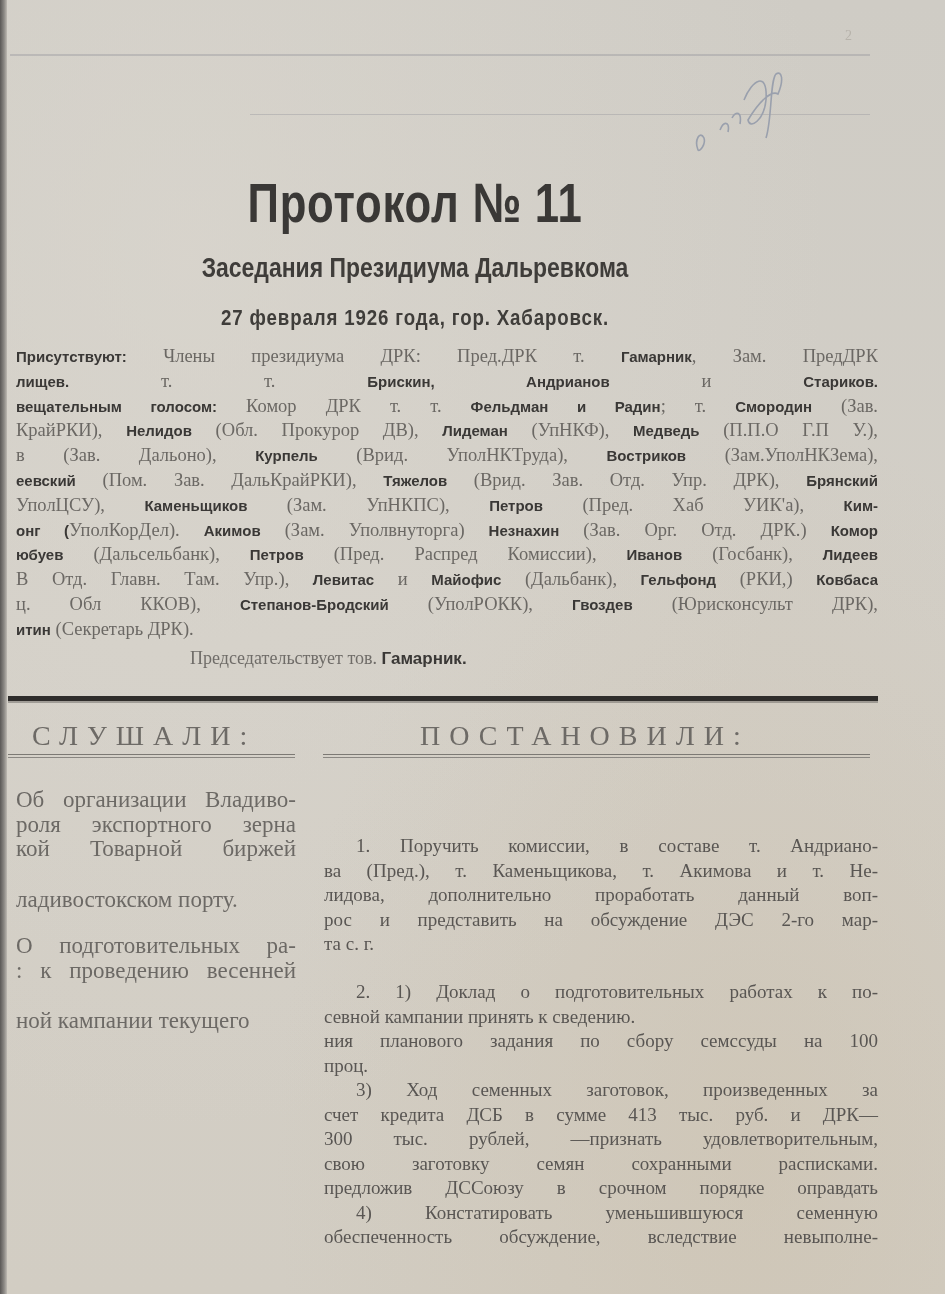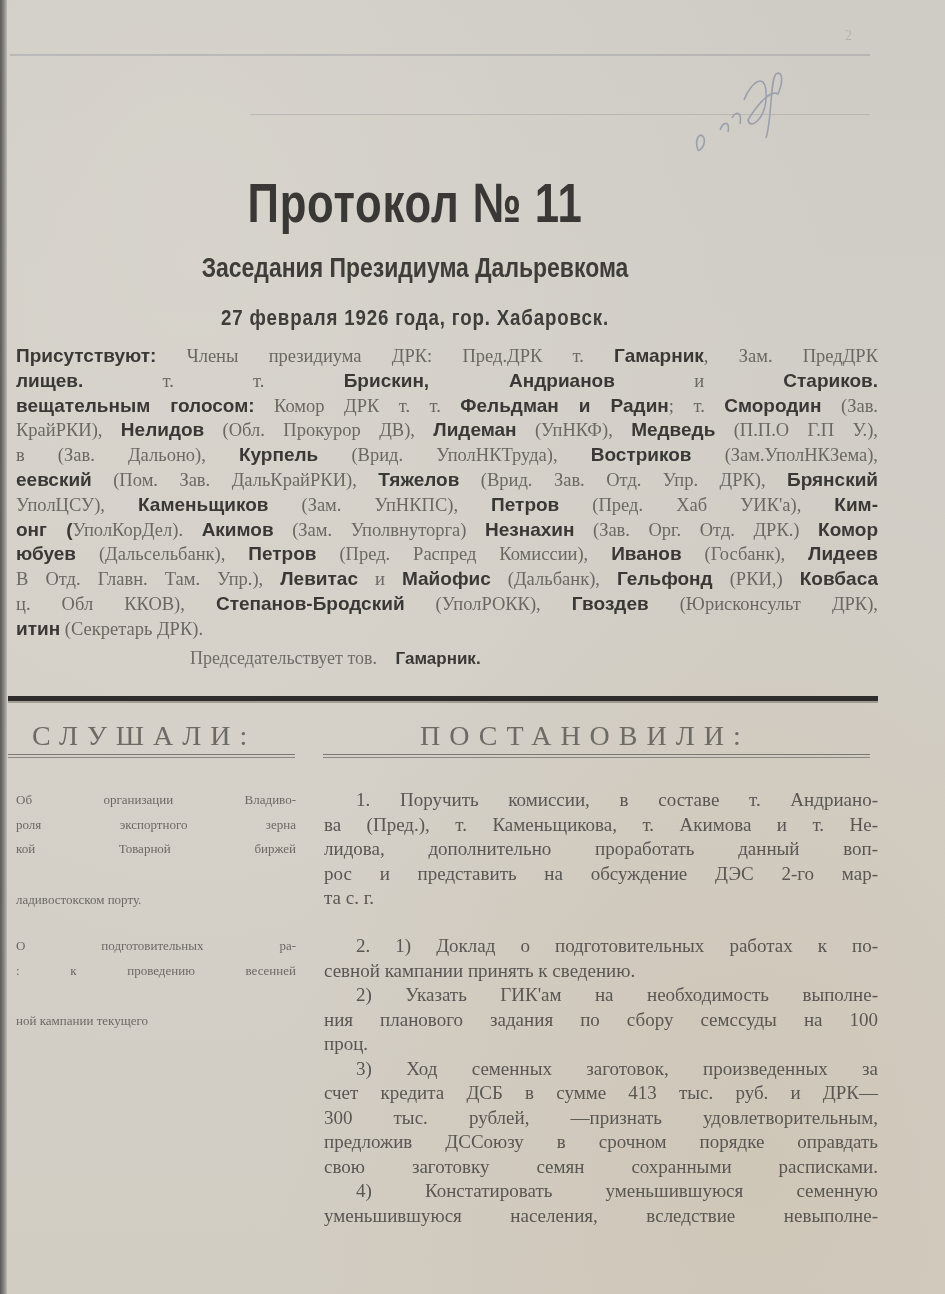--- a/index.html
+++ b/index.html
@@ -59,55 +59,55 @@
     .attendance {
       position: absolute; left: 16px; top: 344px; width: 862px;
       font-size: 18.5px; line-height: 24.8px; color: #6b6864;
     }
     .attendance .line {
       white-space: nowrap; overflow: hidden; height: 24.8px;
       text-align: justify; text-align-last: justify;
     }
     .attendance b {
       font-family: "Liberation Sans", "DejaVu Sans", sans-serif;
-      font-weight: bold; color: #3a3836; font-size: 19px;
+      font-weight: bold; color: #3a3836; font-size: 15px;
     }
     .chair {
       position: absolute; left: 190px; top: 648px;
       font-size: 18px; color: #6f6c68;
     }
     .chair b {
       font-family: "Liberation Sans", "DejaVu Sans", sans-serif;
-      font-weight: bold; color: #3a3836; font-size: 17px; margin-left: 14px;
+      font-weight: bold; color: #3a3836; font-size: 17px;
     }
     .rule-thick {
       position: absolute; left: 8px; top: 696px; width: 870px; height: 5px;
       background: #2f2d2b;
       box-shadow: 0 2px 0 rgba(80,78,75,0.4);
     }
     .col-head {
       position: absolute; top: 720px;
       font-size: 28px; color: #6d6a66; letter-spacing: 9px;
     }
     .col-head-left { left: 32px; }
     .col-head-right { left: 420px; }
     .rule-double {
       position: absolute; height: 1px; background: #7c7974;
       box-shadow: 0 3px 0 #8a8782;
     }
     .rule-left { left: 8px; top: 754px; width: 287px; }
     .rule-right { left: 323px; top: 754px; width: 547px; }
     .heard {
       position: absolute; left: 16px; width: 280px;
-      font-size: 13px; line-height: 24.5px; color: #6c6965;
+      font-size: 23px; line-height: 24.5px; color: #6c6965;
     }
     .heard .line { white-space: nowrap; overflow: hidden; height: 24.5px; text-align: justify; text-align-last: justify; }
     .decided {
       position: absolute; left: 324px; width: 554px;
-      font-size: 19px; line-height: 24.5px; color: #595653;
+      font-size: 19px; line-height: 24.5px; color: #595653; margin-top: 46px;
     }
     .decided .line { white-space: nowrap; height: 24.5px; text-align: justify; text-align-last: justify; }
     .decided .line.last { text-align-last: left; }
     .decided .indent { padding-left: 32px; }
     .heard .line.last { text-align-last: left; margin-top: 26px; }
   </style>
 </head>
 <body>
 
 <div class="page">
@@ -169,24 +169,23 @@
     </div>
 
   <div class="heard" style="top:934px;" id="heard-1">
       <div class="line">О подготовительных ра-</div>
       <div class="line">: к проведению весенней</div>
       <div class="line last">ной кампании текущего</div>
     </div>
   <div class="decided" style="top:934px;" id="decided-1">
       <div class="line indent">2. 1) Доклад о подготовительных работах к по-</div>
       <div class="line last">севной кампании принять к сведению.</div>
-      <div class="line indent">2) Указать ГИК'ам на необходимость выполне-</div>
       <div class="line">ния планового задания по сбору семссуды на 100</div>
       <div class="line last">проц.</div>
       <div class="line indent">3) Ход семенных заготовок, произведенных за</div>
       <div class="line">счет кредита ДСБ в сумме 413 тыс. руб. и ДРК—</div>
       <div class="line">300 тыс. рублей, —признать удовлетворительным,</div>
+      <div class="line">свою заготовку семян сохранными расписками.</div>
       <div class="line">предложив ДССоюзу в срочном порядке оправдать</div>
-      <div class="line">свою заготовку семян сохранными расписками.</div>
       <div class="line indent">4) Констатировать уменьшившуюся семенную</div>
-      <div class="line">уменьшившуюся населения, вследствие невыполне-</div>
+      <div class="line">обеспеченность обсуждение, вследствие невыполне-</div>
     </div>
 </div>
 
 </body></html>

